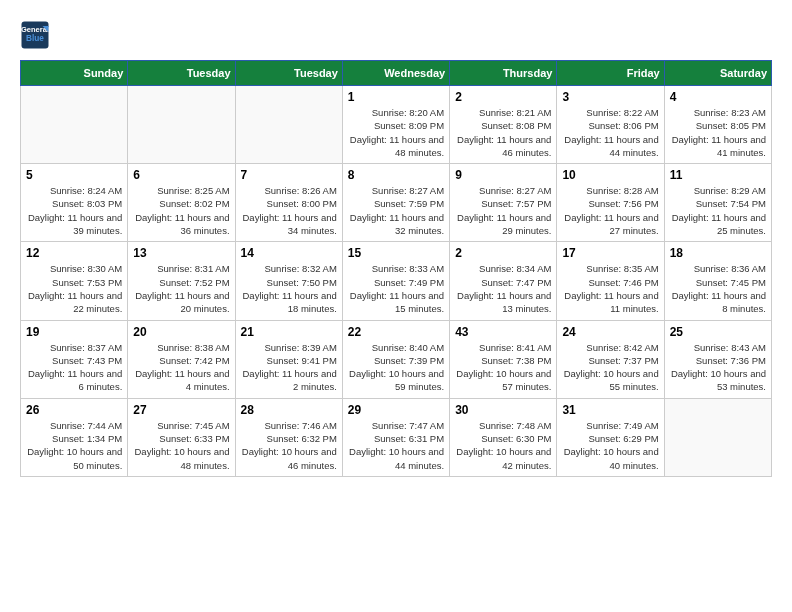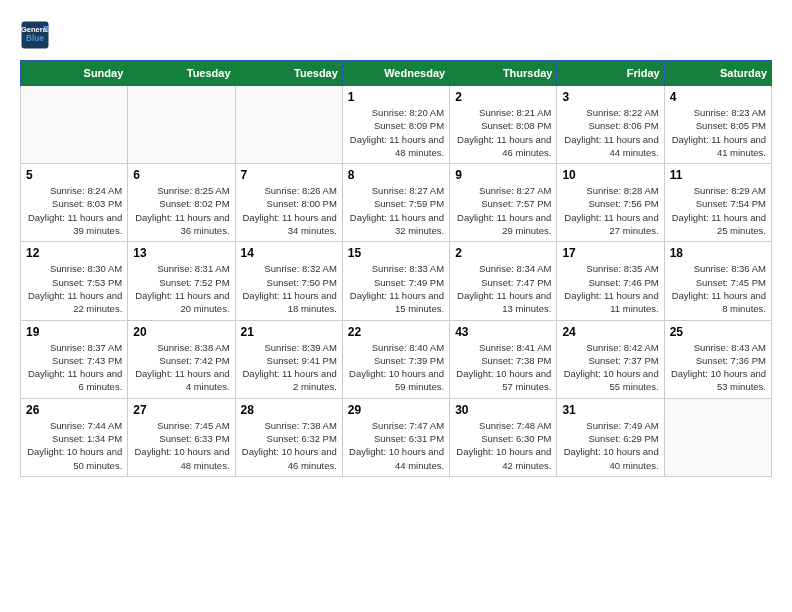--- a/index.html
+++ b/index.html
@@ -276,21 +276,21 @@
 Daylight: 10 hours and 50 minutes.</div>
         </td>
         <td>
           <span class="day-number">27</span>
           <div class="day-info">Sunrise: 7:45 AM
 Sunset: 6:33 PM
 Daylight: 10 hours and 48 minutes.</div>
         </td>
         <td>
           <span class="day-number">28</span>
-          <div class="day-info">Sunrise: 7:38 AM
+          <div class="day-info">Sunrise: 7:46 AM
 Sunset: 6:32 PM
 Daylight: 10 hours and 46 minutes.</div>
         </td>
         <td>
           <span class="day-number">29</span>
           <div class="day-info">Sunrise: 7:47 AM
 Sunset: 6:31 PM
 Daylight: 10 hours and 44 minutes.</div>
         </td>
         <td>

